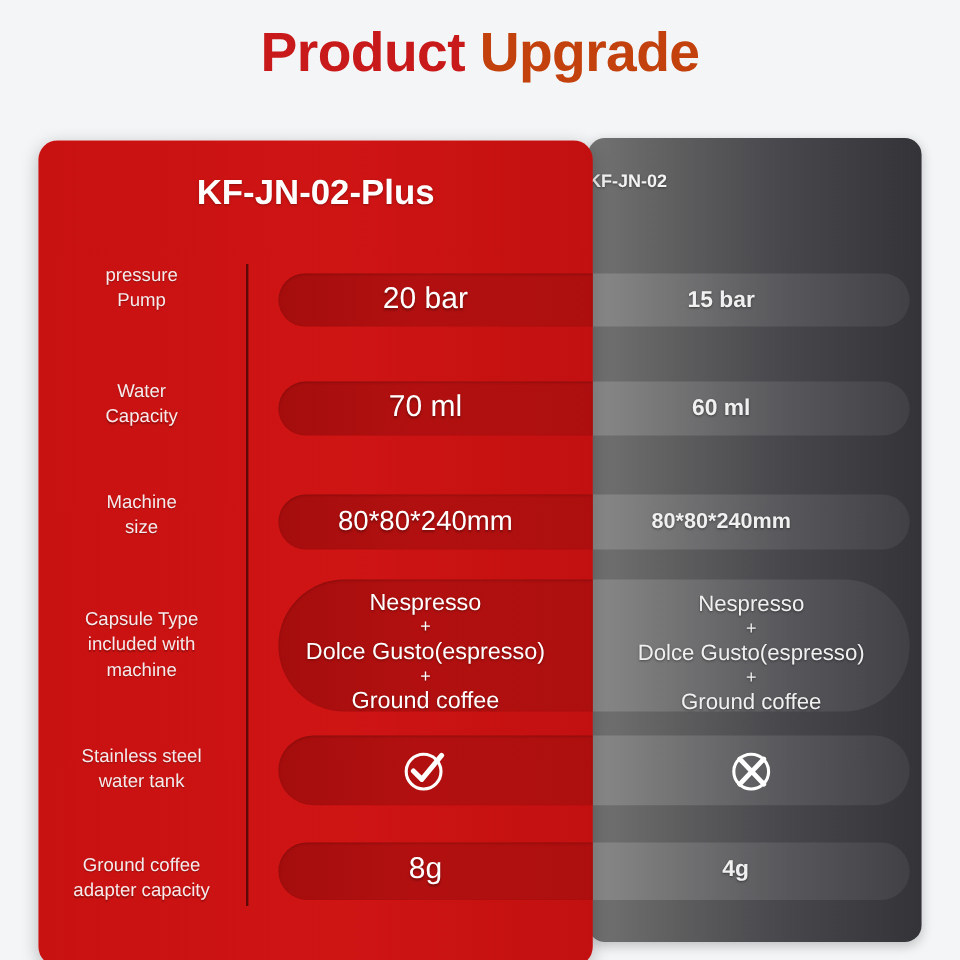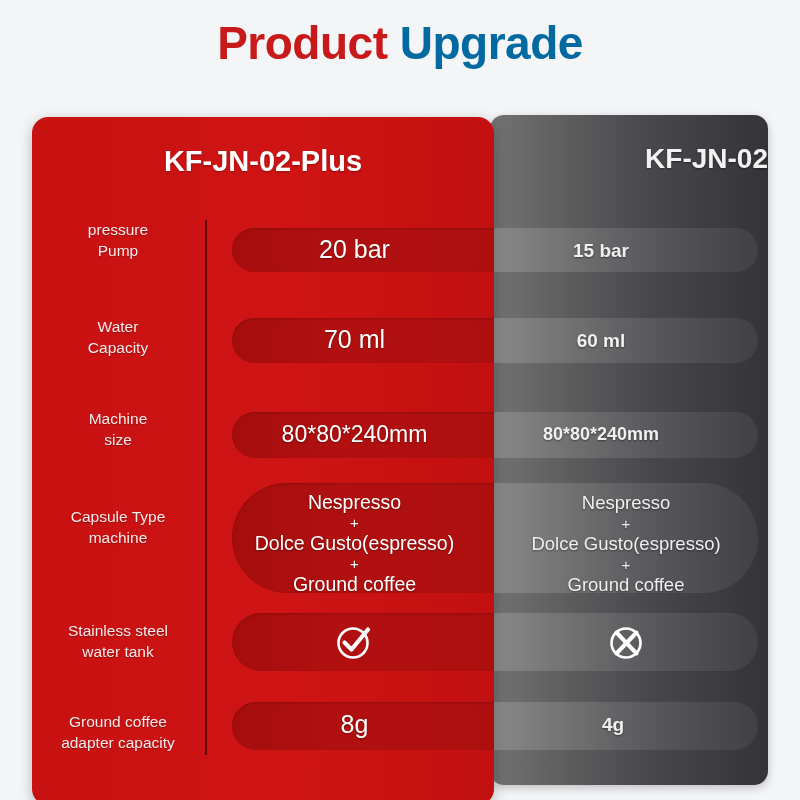--- a/index.html
+++ b/index.html
@@ -27,21 +27,21 @@
     left: 0;
     top: 16px;
     width: 800px;
     text-align: center;
     font-size: 46px;
     font-weight: bold;
     letter-spacing: -0.5px;
     white-space: nowrap;
   }
   .title .word-red { color: #c81a1a; }
-  .title .word-dark { color: #0369a1; }
+  .title .word-dark { color: #c2410c; }
 
   
   .panel-gray {
     position: absolute;
     left: 490px;
     top: 115px;
     width: 278px;
     height: 670px;
     border-radius: 14px;
     background: linear-gradient(to right, #737373 0%, #5d5d5e 28%, #45454a 62%, #333338 100%);
@@ -74,23 +74,23 @@
     font-weight: bold;
     letter-spacing: 0px;
     text-shadow: 0 1px 2px rgba(0,0,0,0.3);
     white-space: nowrap;
   }
   .hdr-gray {
     position: absolute;
     left: 0;
     top: 28px;
     width: 278px;
-    text-align: right;
+    text-align: left;
     color: #f2f2f2;
-    font-size: 28px;
+    font-size: 15px;
     font-weight: bold;
     text-shadow: 0 1px 2px rgba(0,0,0,0.4);
     white-space: nowrap;
   }
 
   
   .divider {
     position: absolute;
     left: 205px;
     top: 220px;
@@ -258,20 +258,21 @@
       </div>
       <div class="val-red" style="top:421px; font-size:23px;">80*80*240mm</div>
       <div class="val-gray" style="top:424px; font-size:18px;">80*80*240mm</div>
     </div>
 
     <div class="row">
       <div class="pill-red" style="top:483px; height:110px;"></div>
       <div class="pill-gray" style="top:483px; height:110px;"></div>
       <div class="label" style="top:506px;">
         <span class="txt-line">Capsule Type</span>
+        <span class="txt-line">included with</span>
         <span class="txt-line">machine</span>
       </div>
       <div class="val-multi-red" style="top:490px;">
         <span class="txt-line">Nespresso</span>
         <span class="plus-line">+</span>
         <span class="txt-line">Dolce Gusto(espresso)</span>
         <span class="plus-line">+</span>
         <span class="txt-line">Ground coffee</span>
       </div>
       <div class="val-multi-gray" style="top:491px;">

